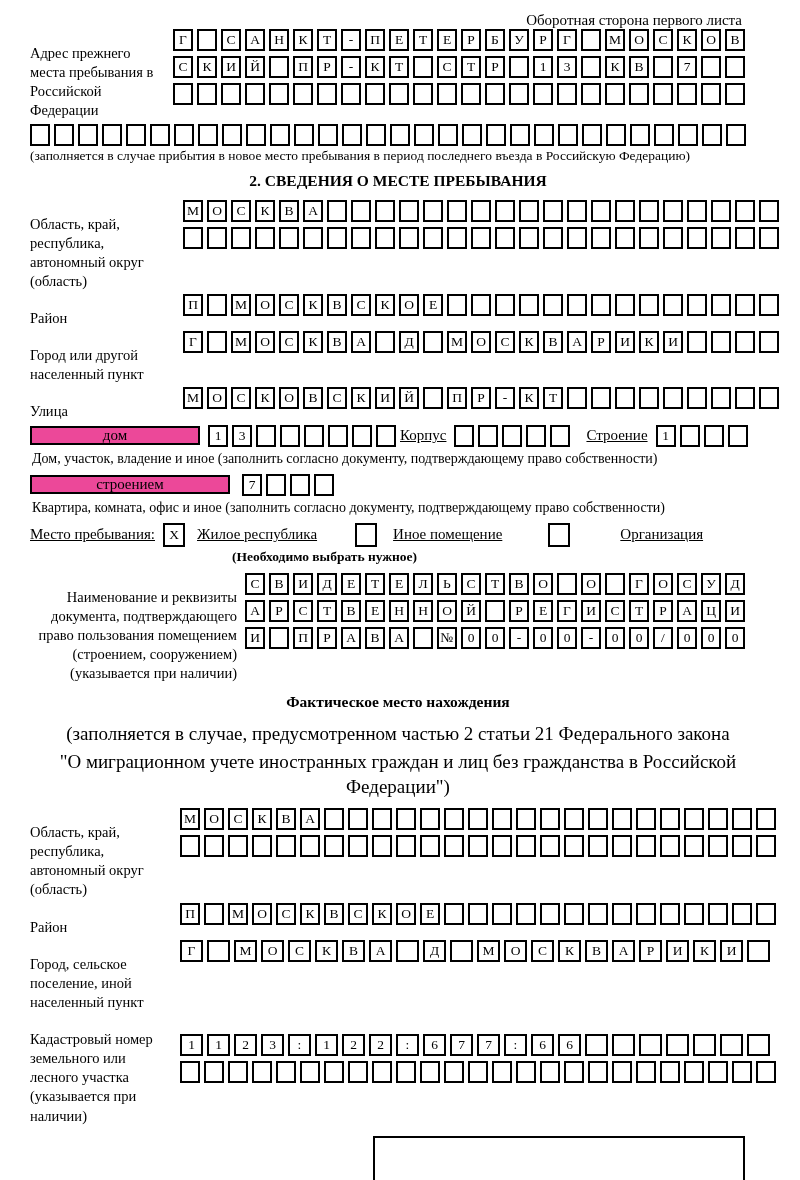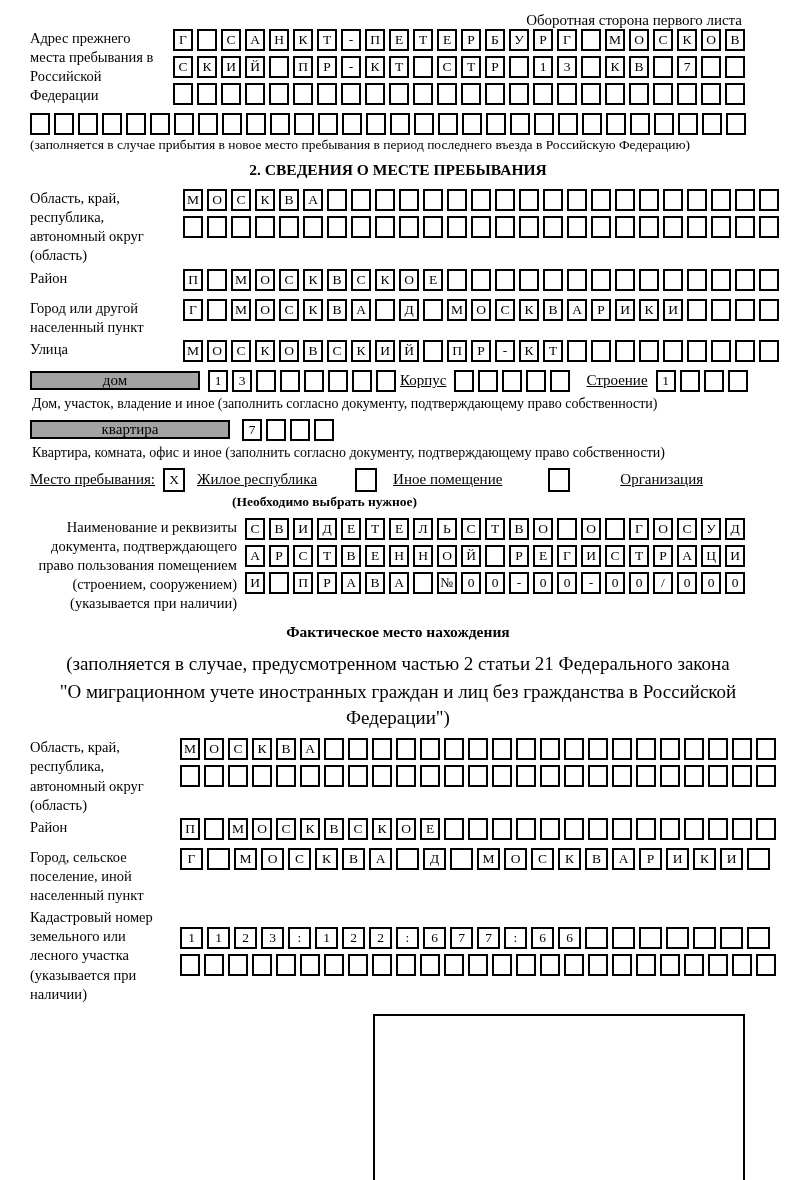--- a/index.html
+++ b/index.html
@@ -5,36 +5,36 @@
   * { box-sizing: border-box; margin: 0; padding: 0; }
   html,body { background:#fff; }
   body {
     width: 800px; min-height: 1180px;
     font-family: "Liberation Serif", "DejaVu Serif", serif;
     color:#000;
     padding: 12px 34px 10px 30px;
   }
   .hdr { text-align: right; font-size: 15px; padding-right: 24px; margin-bottom: 0; }
   .field { display:flex; align-items:flex-start; margin-bottom: 3px; }
-  .flabel { flex:none; font-size: 14.5px; line-height: 1.32; padding-right: 8px; }
+  .flabel { flex:none; font-size: 14.5px; line-height: 1.32; padding-right: 8px; margin-top: 15px; }
   .w143 { width: 143px; } .w153 { width: 153px; } .w215 { width: 215px; text-align: right; } .w150 { width: 150px; }
   .rows { display:flex; flex-direction:column; }
   .cells { display:flex; margin-bottom: 5px; }
   .cell {
     flex:none; width: 20px; height: 22px; border: 2px solid #000; margin-right: 4px;
     display:inline-flex; align-items:center; justify-content:center;
     font-size: 13.5px; background:#fff;
   }
   .cell.wide { width: 23px; }
   .fullrow { margin: 2px 0 2px 0; }
   .caption { font-size: 13.5px; text-align: left; margin: 0 0 8px 0; }
   .caption-left { font-size: 14px; margin: 1px 0 7px 2px; }
   .sec-title { text-align:center; font-weight: bold; font-size: 15.5px; margin: 6px 0 10px 0; }
   .inbox { border:2px solid #000; height: 19px; display:flex; align-items:center; justify-content:center;
-           font-size: 15px; flex:none; background:#a3a3a3; }
+           font-size: 15px; flex:none; background:#ec4899; }
   .hrow { display:flex; align-items:center; margin: 2px 0 4px 0; font-size: 15px; }
   .hrow .cells { margin-bottom: 0; }
   .gap8 { width:8px; flex:none; } .gap12 { width:12px; flex:none; }
   .lbl { flex:none;text-decoration:underline; }
   .place-row { display:flex; align-items:center; font-size: 15px; margin: 4px 0 2px 0; }
   .cb { width: 22px; height: 24px; }
   .place-note { font-size: 13.5px; margin: 0 0 8px 202px; font-weight: bold; }
   .fact-cap { text-align:center; font-size: 19px; line-height: 1.35; margin-bottom: 2px; }
   .stamp-wrap { margin-left: auto; width: 414px; margin-top: 10px; }
   .stamp-box { width: 372px; height: 177px; border: 2px solid #000; margin: 0 auto 4px auto; }
@@ -345,21 +345,21 @@
   <div class="cells">
       <span class="cell">1</span>
       <span class="cell"></span>
       <span class="cell"></span>
       <span class="cell"></span>
     </div>
 </div>
 <div class="caption-left">Дом, участок, владение и иное (заполнить согласно документу, подтверждающему право собственности)</div>
 
 <div class="hrow">
-  <div class="inbox" style="width:200px">квартира</div>
+  <div class="inbox" style="width:200px">строением</div>
   <span class="gap12"></span>
   <div class="cells">
       <span class="cell">7</span>
       <span class="cell"></span>
       <span class="cell"></span>
       <span class="cell"></span>
     </div>
 </div>
 <div class="caption-left">Квартира, комната, офис и иное (заполнить согласно документу, подтверждающему право собственности)</div>
 

